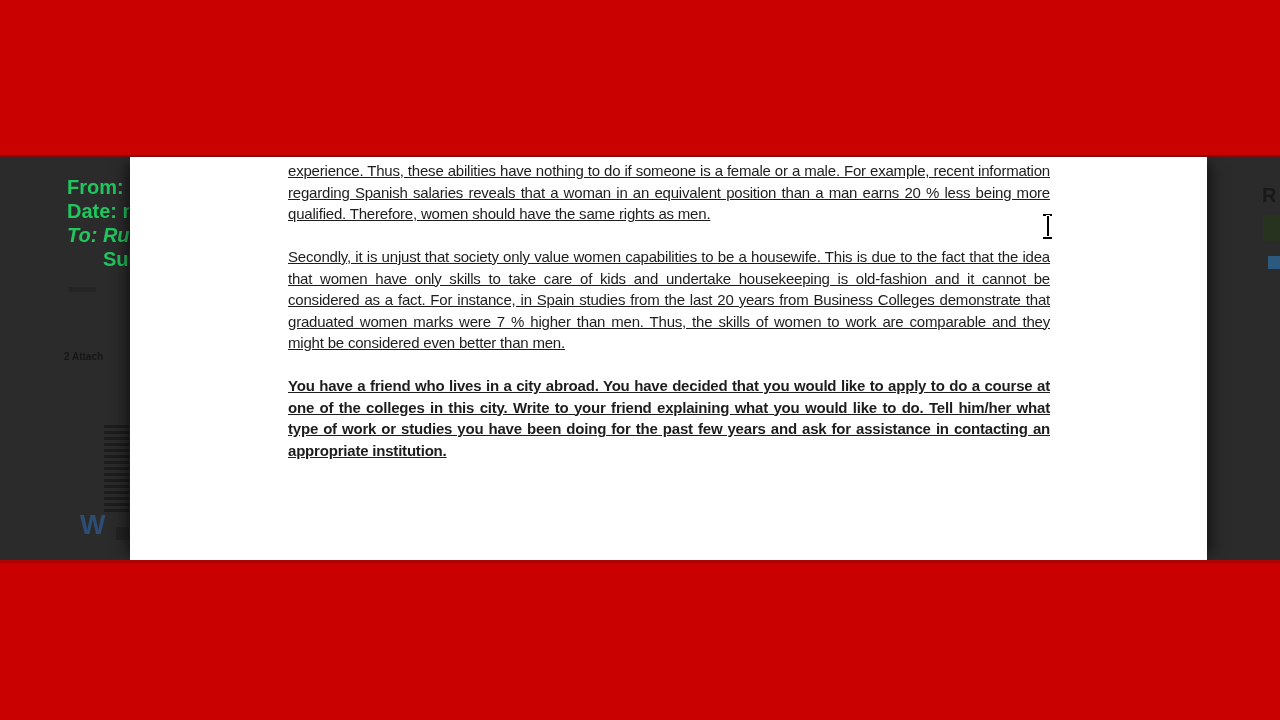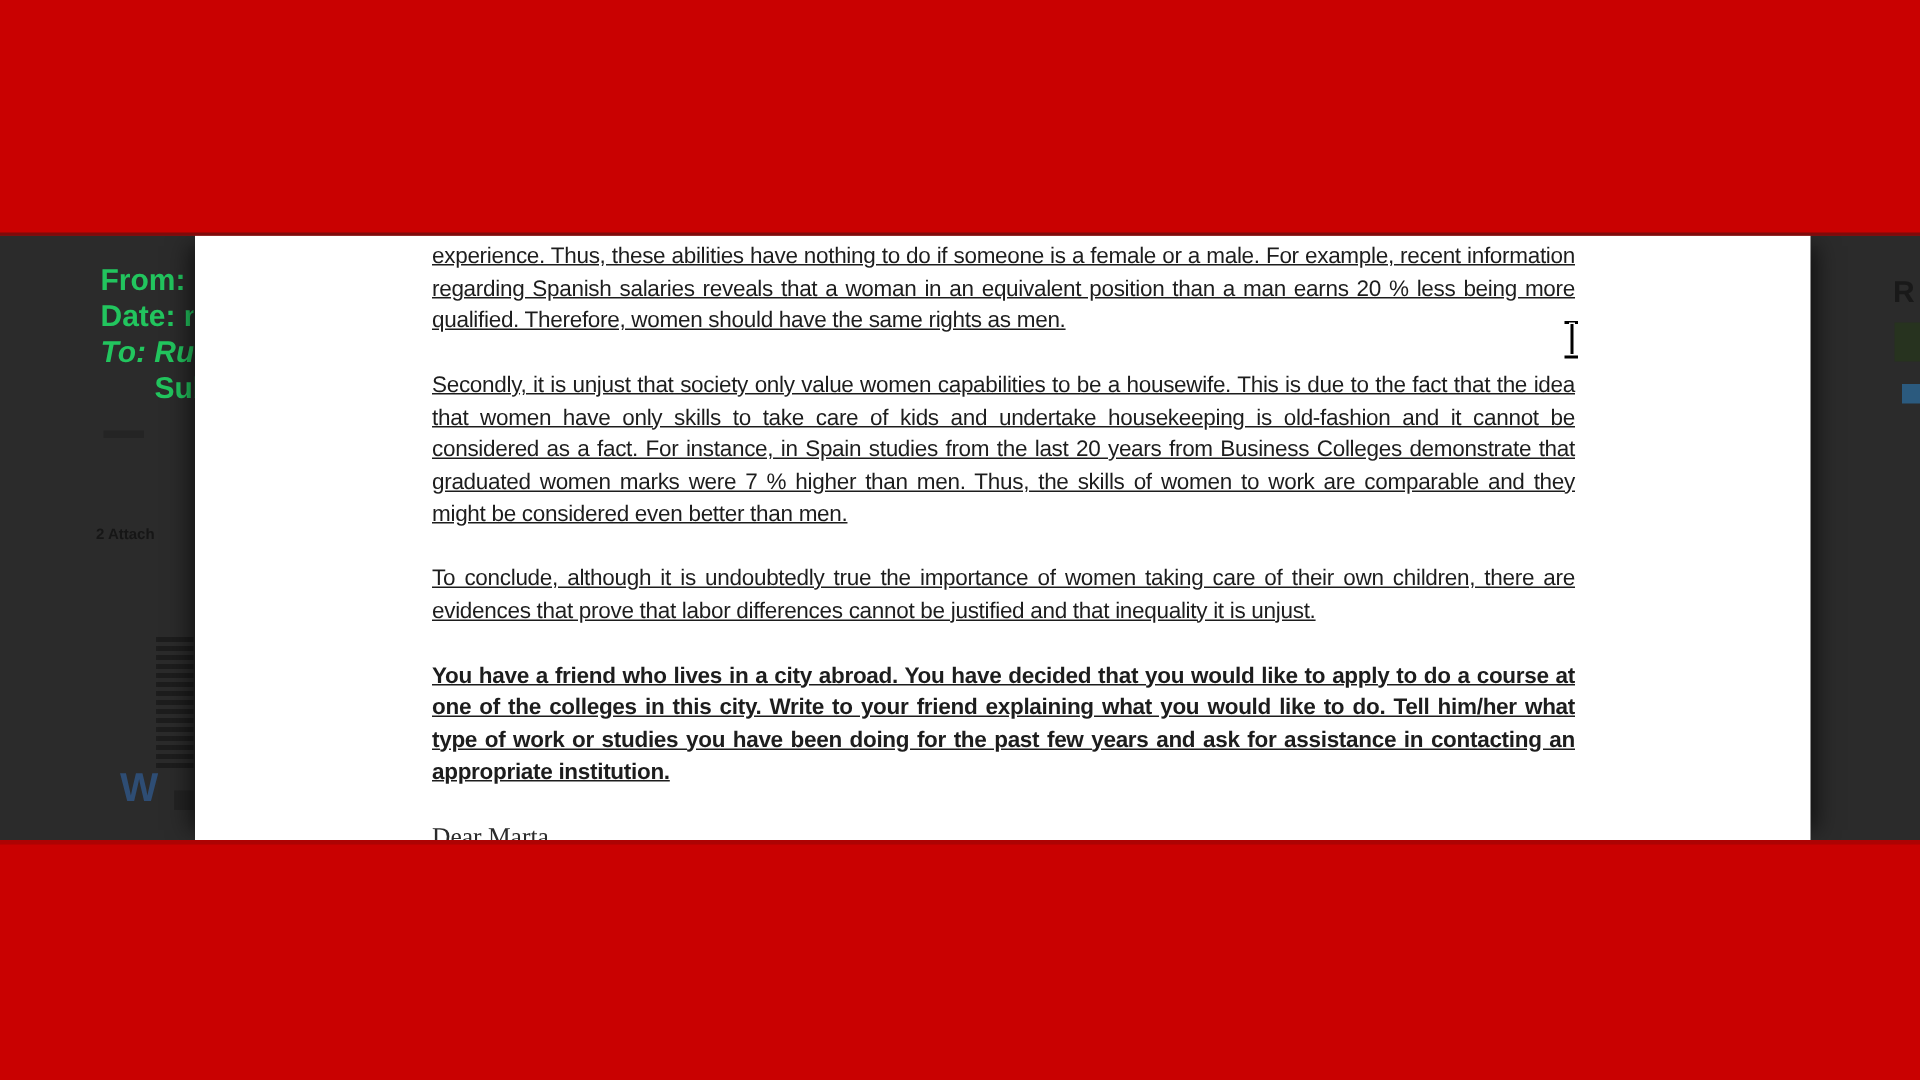--- a/index.html
+++ b/index.html
@@ -66,23 +66,21 @@
   <div class="w-caption"></div>
 
   <div class="right-label">R</div>
   <div class="right-green"></div>
   <div class="right-blue"></div>
 
   <div class="doc-panel">
     <div class="doc-text">
       <p>experience. Thus, these abilities have nothing to do if someone is a female or a male. For example, recent information regarding Spanish salaries reveals that a woman in an equivalent position than a man earns 20 % less being more qualified. Therefore, women should have the same rights as men.</p>
       <p>Secondly, it is unjust that society only value women capabilities to be a housewife. This is due to the fact that the idea that women have only skills to take care of kids and undertake housekeeping is old-fashion and it cannot be considered as a fact. For instance, in Spain studies from the last 20 years from Business Colleges demonstrate that graduated women marks were 7  % higher than men. Thus, the skills of women to work are comparable and they might be considered even better than men.</p>
-      <p>To conclude, although it is undoubtedly true the importance of women taking care of their own children, there are evidences that prove that labor differences cannot be justified and that inequality it is unjust.</p>
       <p class="prompt">You have a friend who lives in a city abroad. You have decided that you would like to apply to do a course at one of the colleges in this city. Write to your friend explaining what you would like to do. Tell him/her what type of work or studies you have been doing for the past few years and ask for assistance in contacting an appropriate institution.</p>
-      <p class="salutation">Dear Marta,</p>
     </div>
   </div>
 
   <div class="ibeam">
     <div class="cap-top"></div>
     <div class="stem"></div>
     <div class="cap-bottom"></div>
   </div>
 
   <div class="bar-top"></div>

